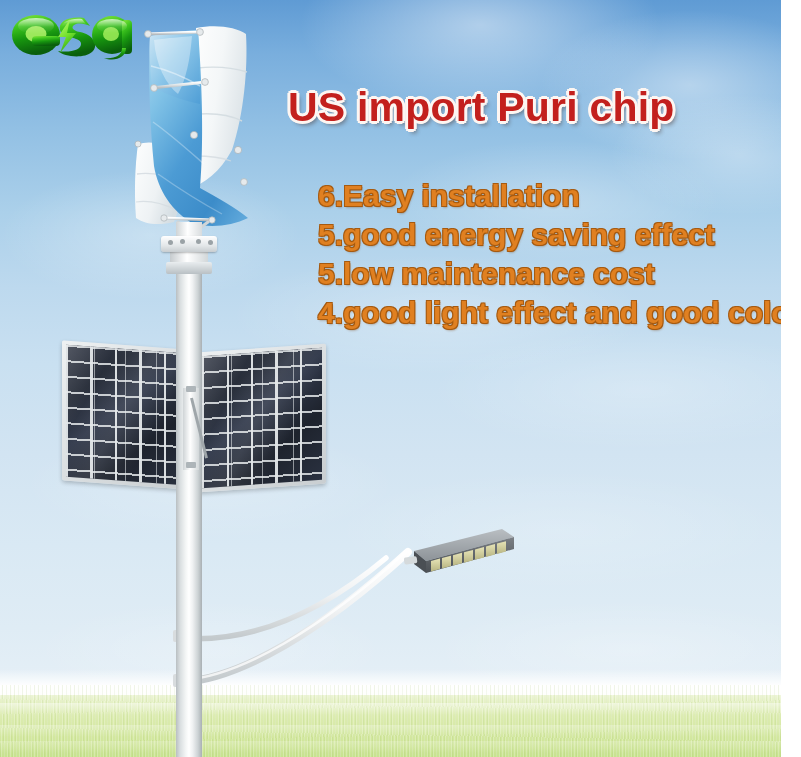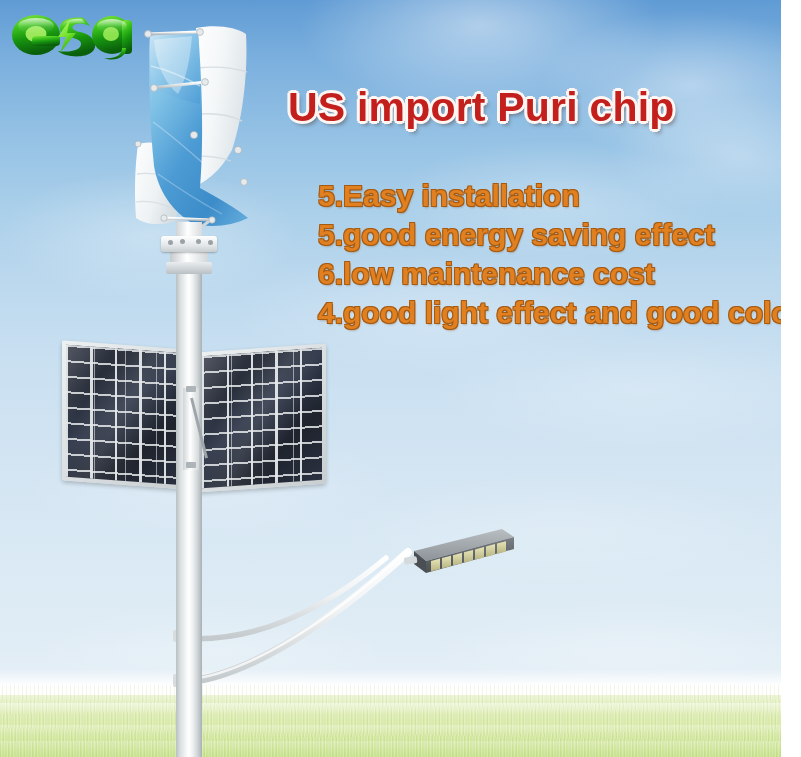--- a/index.html
+++ b/index.html
@@ -571,20 +571,20 @@
         <ellipse cx="103" cy="28" rx="8" ry="7" fill="#9aea57" opacity="0.9"></ellipse>
         <rect x="114" y="14" width="10" height="34" rx="4" fill="url(#lgGreen)"></rect>
         <path d="M 118 42 C 118 52, 106 56, 96 52 C 106 53, 114 50, 114 42 Z" fill="url(#lgGreen)"></path>
         <ellipse cx="104" cy="20" rx="15" ry="7" fill="url(#lgGloss)"></ellipse>
       </g>
     </svg>
 
     <div class="headline">US import Puri chip</div>
 
     <div class="features">
-      <div class="feature">5.Easy installation</div>
+      <div class="feature">6.Easy installation</div>
       <div class="feature">5.good energy saving effect</div>
-      <div class="feature">6.low maintenance cost</div>
+      <div class="feature">5.low maintenance cost</div>
       <div class="feature">4.good light effect and good color</div>
     </div>
 
   </div>
 </div>
 
 </body></html>

